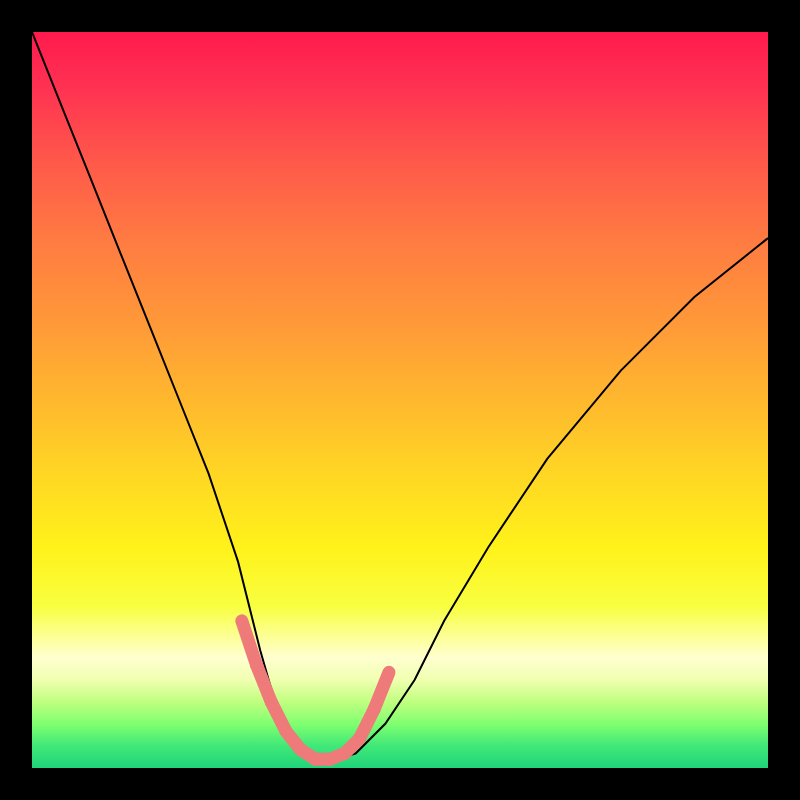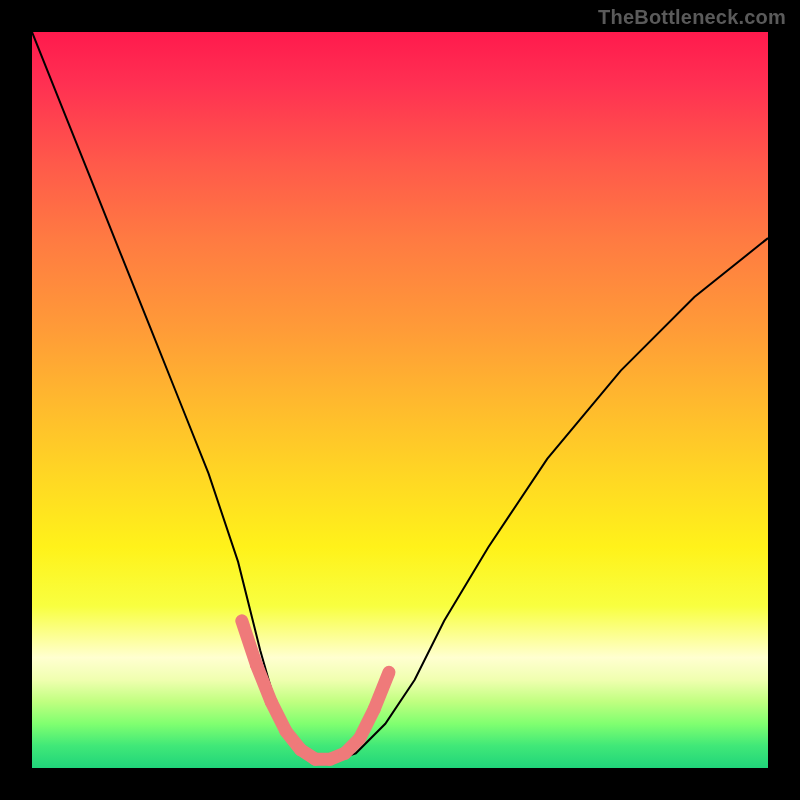--- a/index.html
+++ b/index.html
@@ -57,21 +57,20 @@
     fill: none;
     stroke: #ef7a7a;
     stroke-width: 13;
     stroke-linecap: round;
   }
 </style>
 </head>
 <body>
 
 <div class="frame">
-  <div class="watermark">TheBottleneck.com</div>
   <div class="plot">
     <svg class="curve" viewBox="0 0 736 736" preserveAspectRatio="none">
       <path id="curvePath" class="line1" d="M0.0 0.0 L29.4 73.6 L58.9 147.2 L88.3 220.8 L117.8 294.4 L147.2 368.0 L176.6 441.6 L206.1 529.9 L228.2 618.2 L242.9 669.8 L257.6 706.6 L272.3 721.3 L287.0 728.6 L301.8 728.6 L323.8 721.3 L353.3 691.8 L382.7 647.7 L412.2 588.8 L456.3 515.2 L515.2 426.9 L588.8 338.6 L662.4 265.0 L736.0 206.1"></path>
       <g id="markerGroup">
           <line x1="209.8" y1="588.8" x2="224.5" y2="633.0" class="markers"></line>
           <line x1="224.5" y1="633.0" x2="239.2" y2="669.8" class="markers"></line>
           <line x1="239.2" y1="669.8" x2="253.9" y2="699.2" class="markers"></line>
           <line x1="253.9" y1="699.2" x2="268.6" y2="717.6" class="markers"></line>
           <line x1="268.6" y1="717.6" x2="283.4" y2="727.2" class="markers"></line>
           <line x1="283.4" y1="727.2" x2="298.1" y2="727.2" class="markers"></line>

